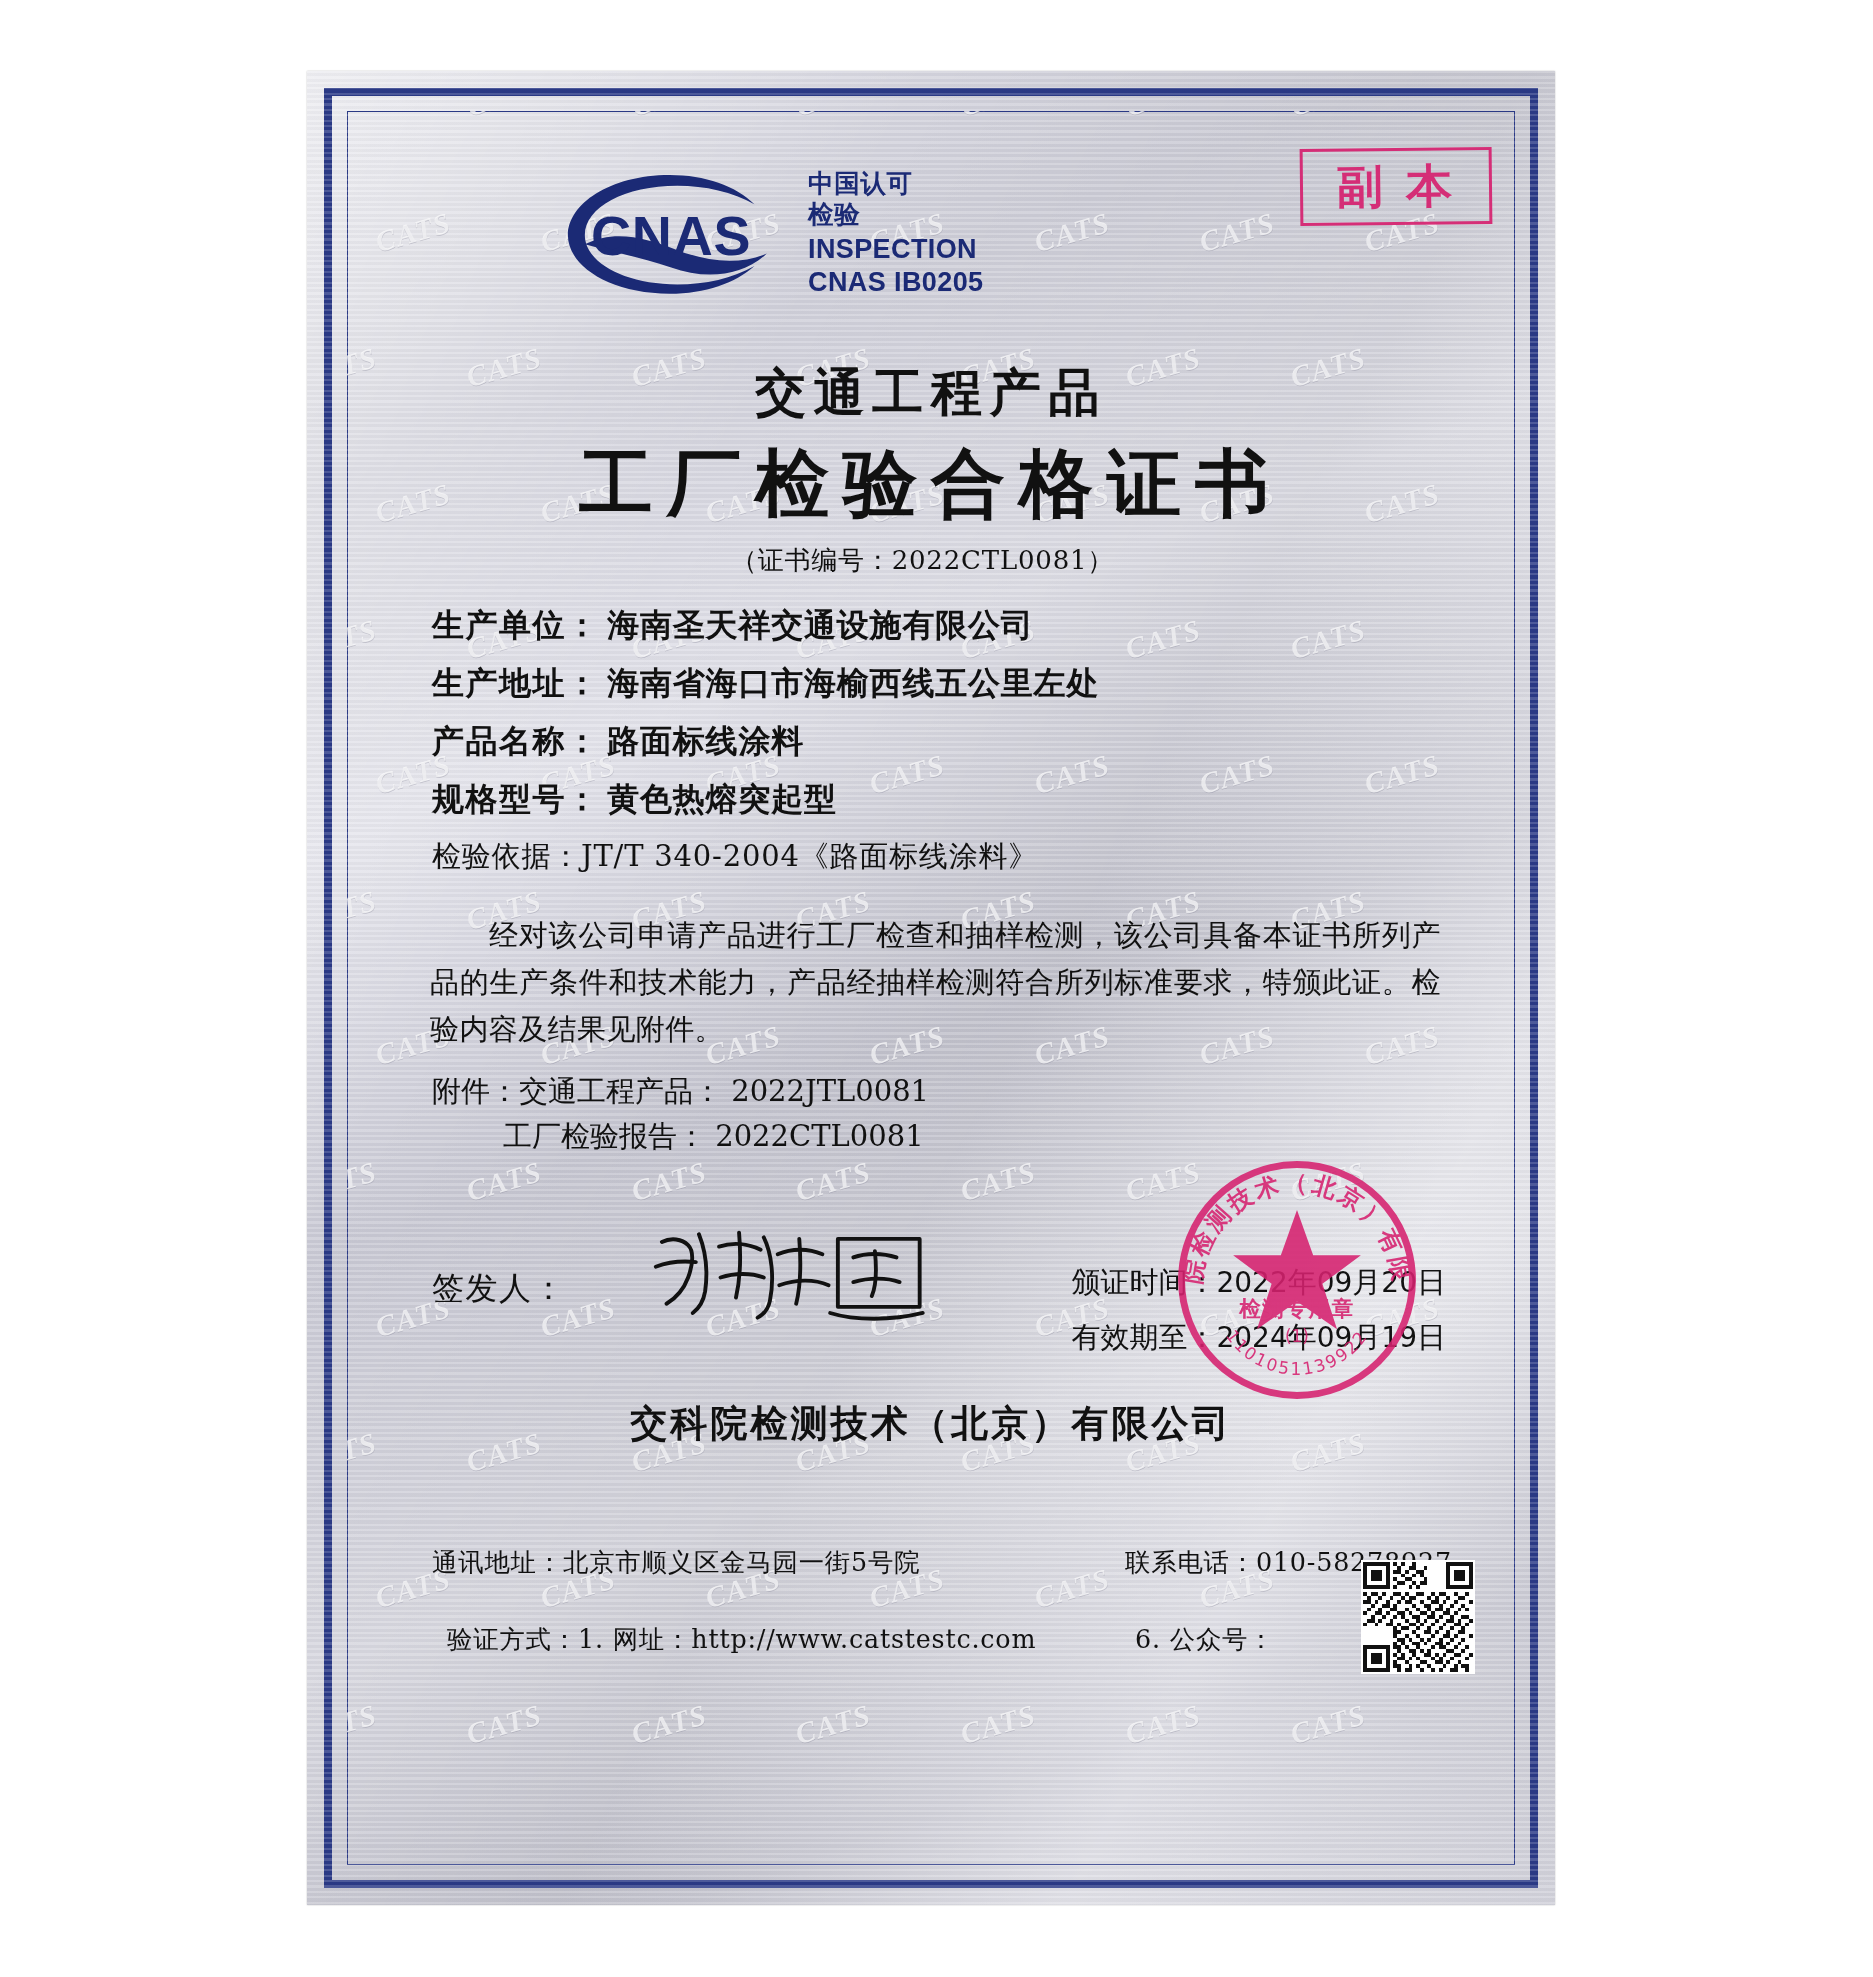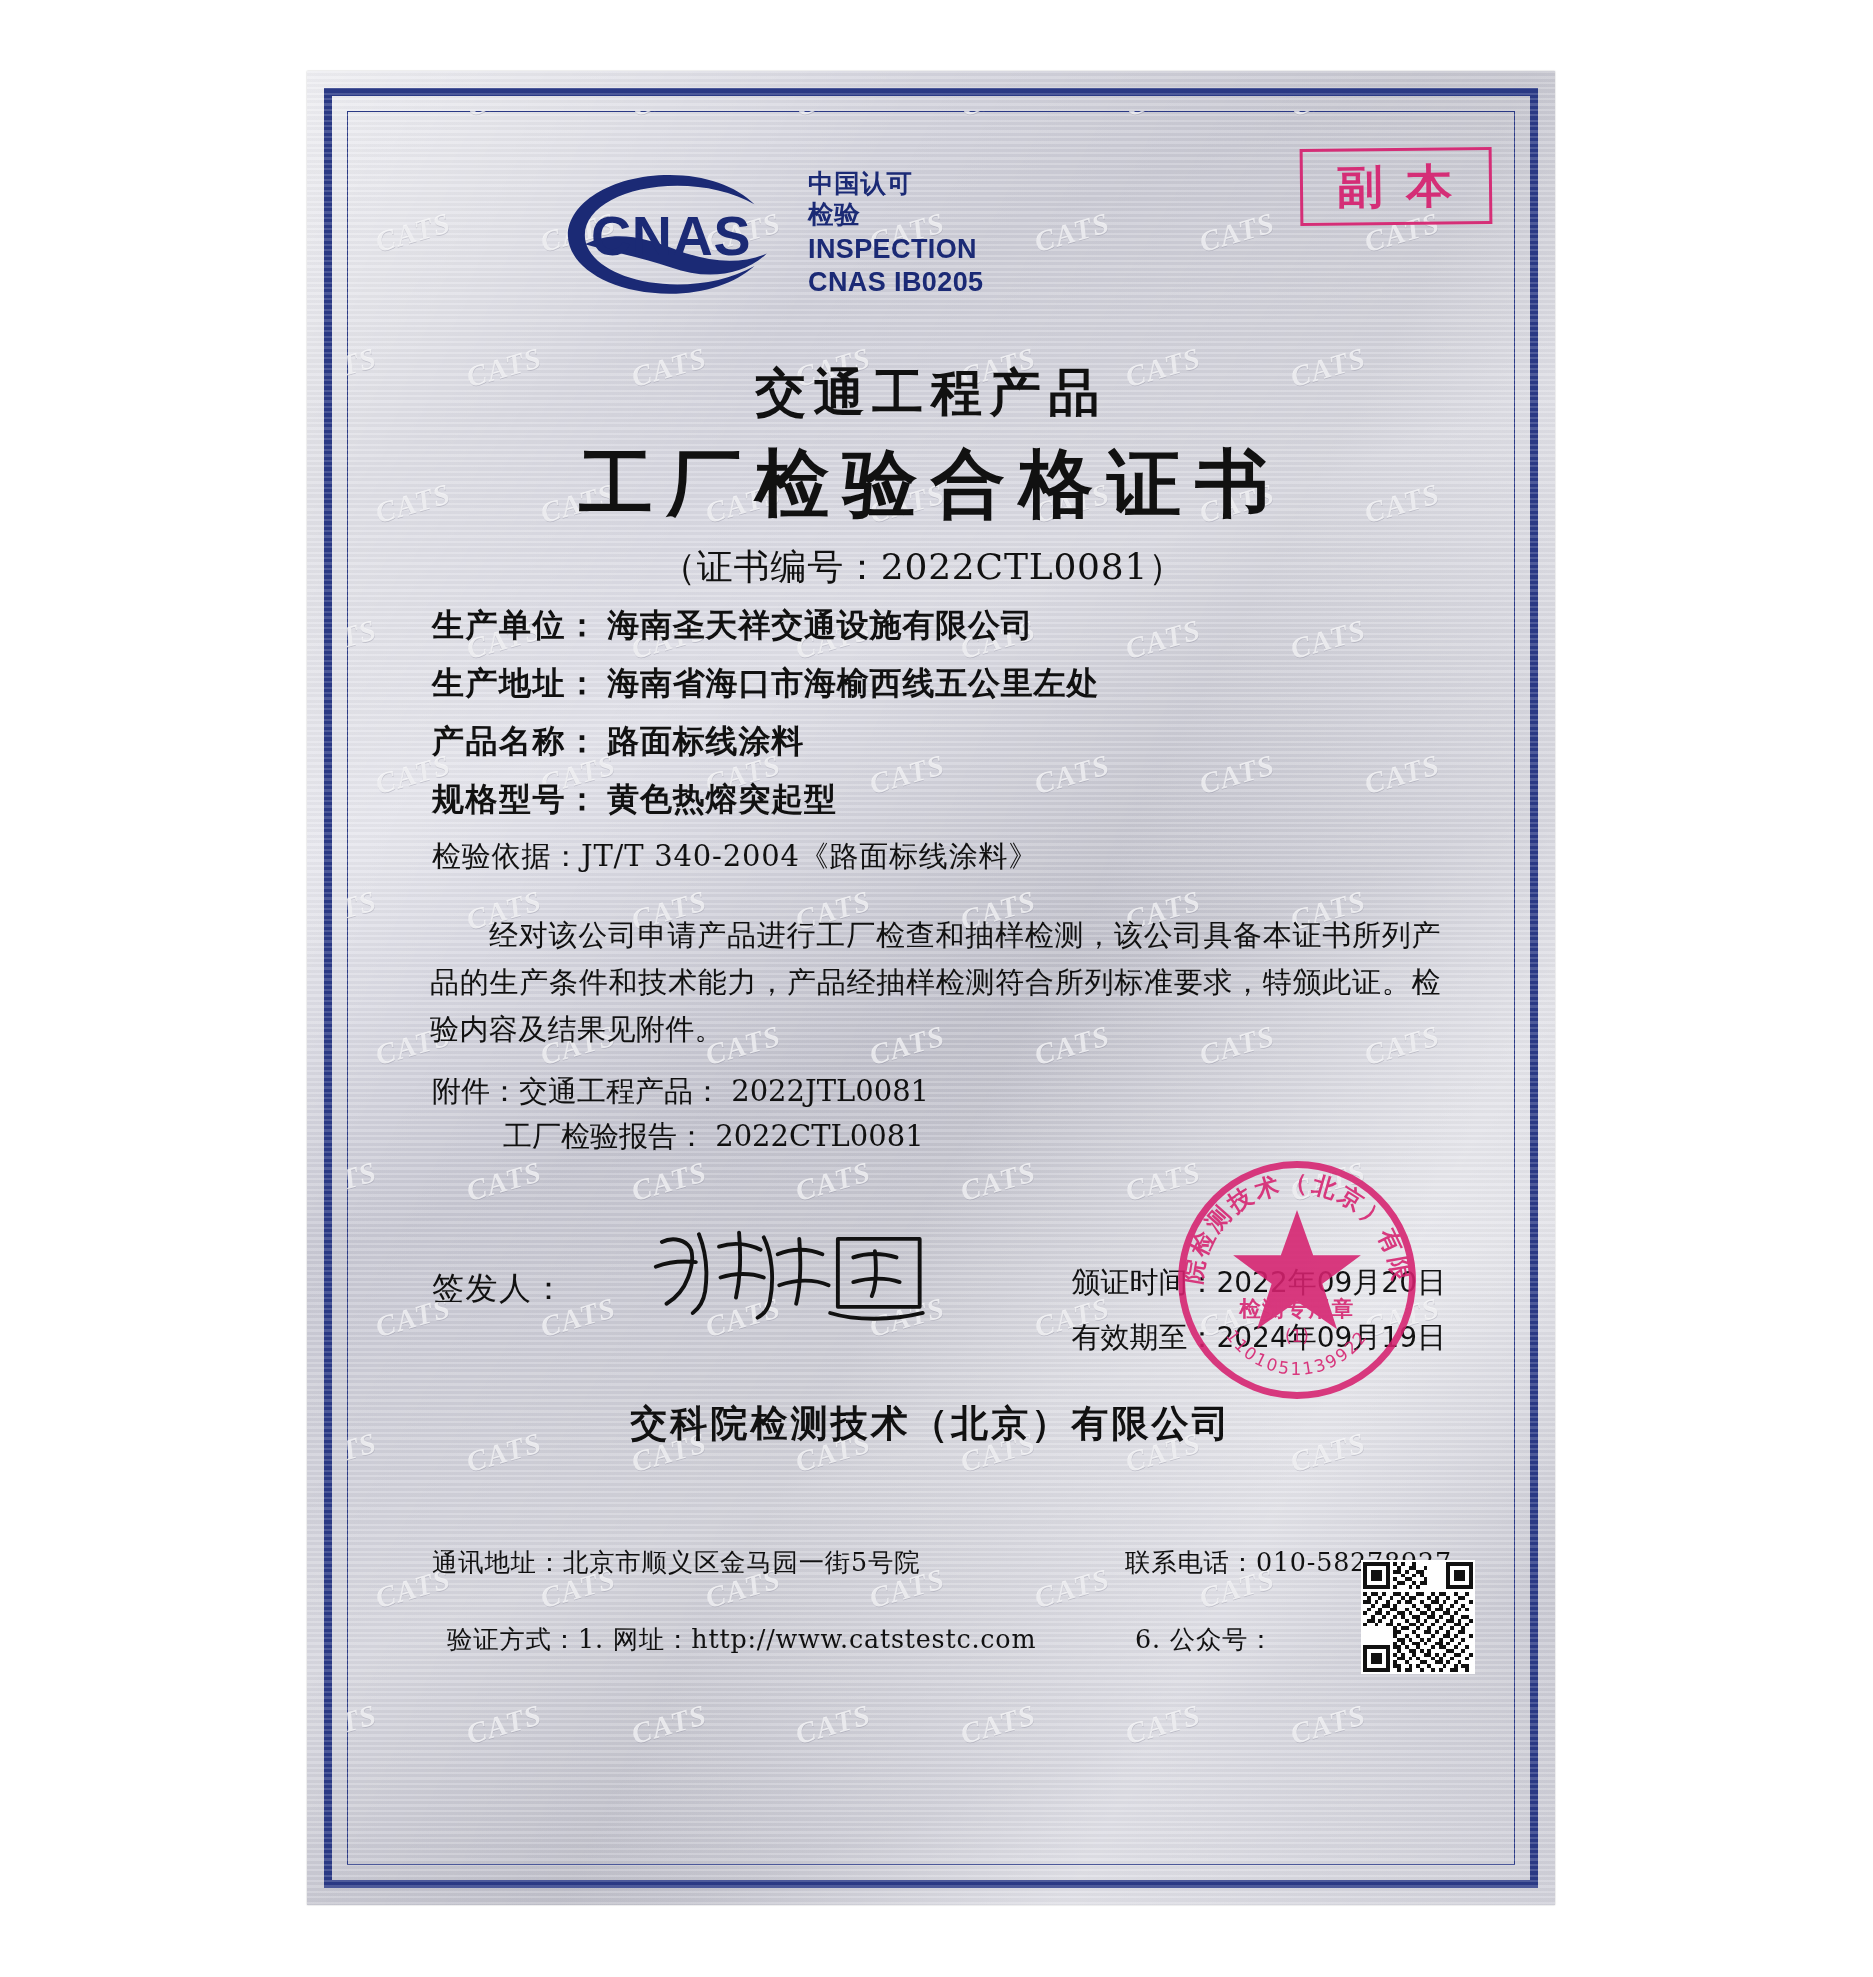--- a/index.html
+++ b/index.html
@@ -77,21 +77,21 @@
     font-family:"DejaVu Serif", serif;font-weight:bold;color:#111;
     font-size:51px;letter-spacing:7.7px;
   }
   .title-big{
     position:absolute;left:0;right:0;top:324px;text-align:center;z-index:6;
     font-family:"DejaVu Serif", serif;font-weight:bold;color:#111;
     font-size:74px;letter-spacing:14px;
   }
   .cert-no{
     position:absolute;left:0;right:17px;top:432px;text-align:center;z-index:6;
-    font-family:"DejaVu Serif", serif;color:#111;font-size:36px;letter-spacing:0.8px;
+    font-family:"DejaVu Serif", serif;color:#111;font-size:26px;letter-spacing:0.8px;
   }
   
   .fields{
     position:absolute;left:85px;top:493px;z-index:6;
     font-family:"DejaVu Serif", serif;color:#111;
   }
   .field-row{display:flex;align-items:center;margin-bottom:14px;}
   .field-label{font-size:32px;font-weight:bold;letter-spacing:1.5px;white-space:nowrap;}
   .field-value{font-size:32px;font-weight:bold;letter-spacing:0.8px;margin-left:7.7px;white-space:nowrap;}
   .basis{

